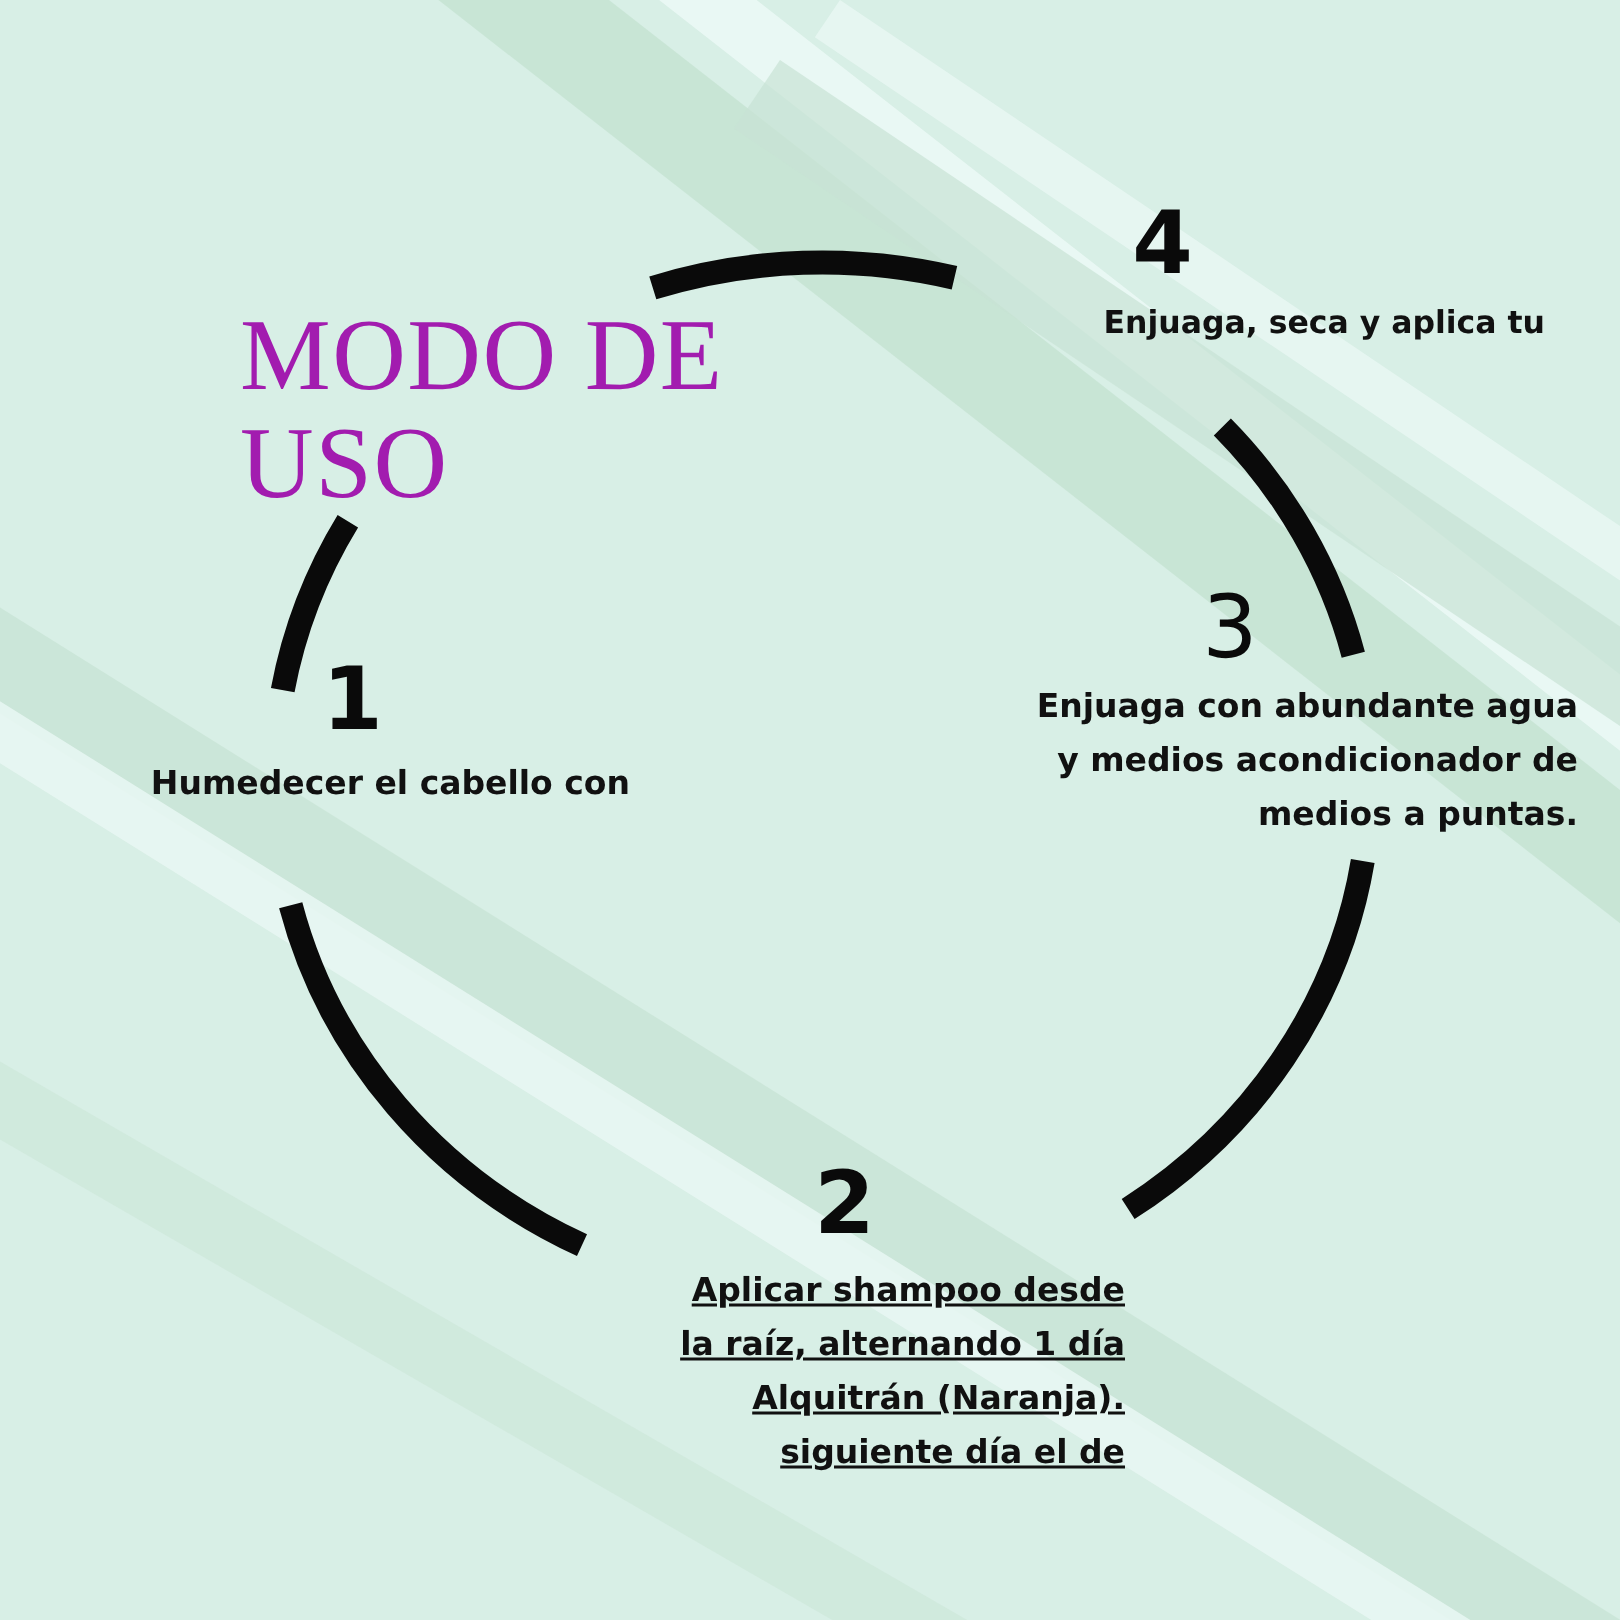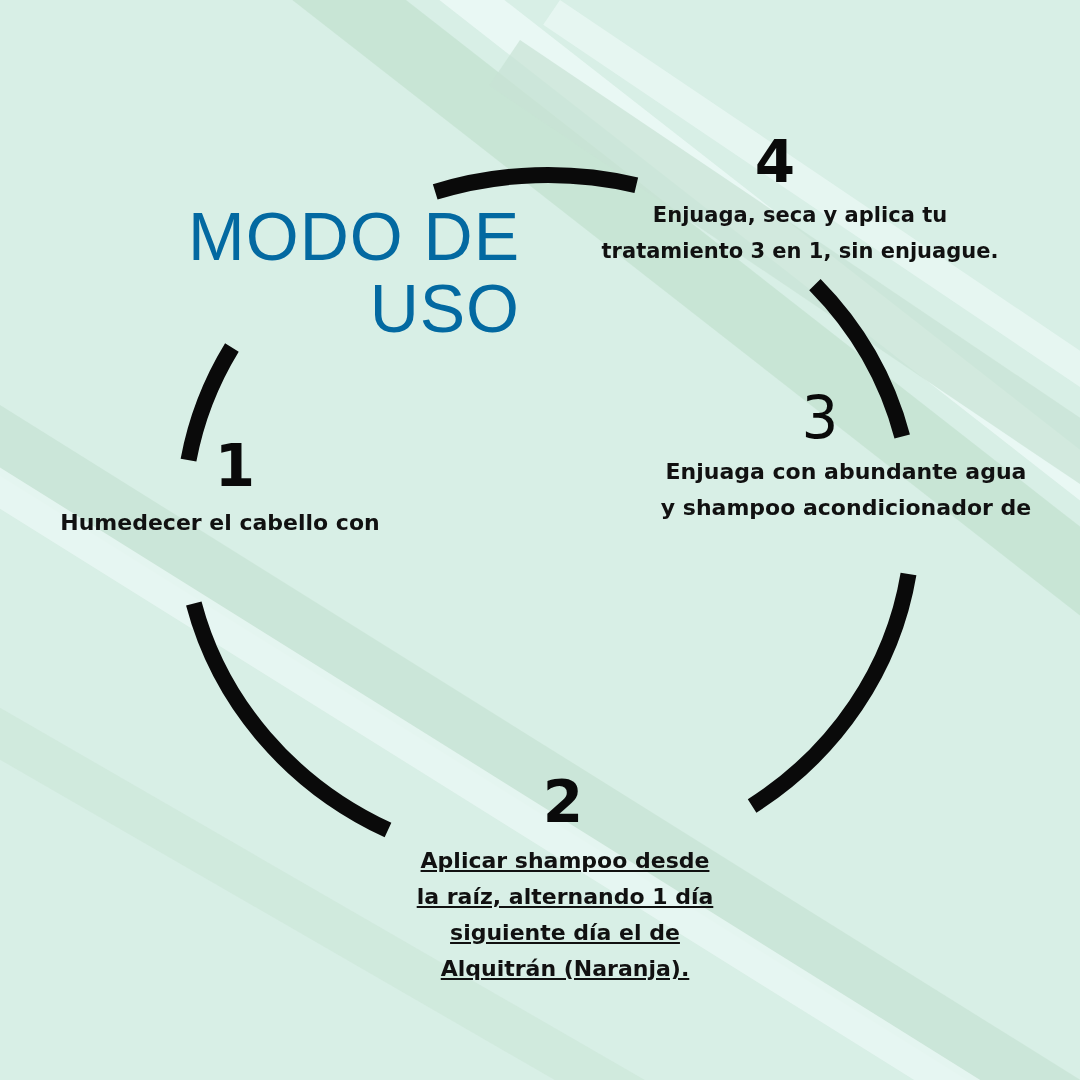--- a/index.html
+++ b/index.html
@@ -1,27 +1,27 @@
 <!DOCTYPE html>
 <html><head>
 <meta charset="utf-8">
 <style>
   html, body { margin: 0; padding: 0; }
   body { width: 1080px; height: 1080px; overflow: hidden; position: relative;
          background: #d8efe6; font-family: "DejaVu Sans", sans-serif; }
   .bg { position: absolute; inset: 0; overflow: hidden; }
   .streak { position: absolute; width: 2000px; transform-origin: 0 0; }
-  .title { position: absolute; left: 160px; top: 200px; width: 360px; text-align: right;
-           font-family: Liberation Sans, sans-serif; font-weight: 400; font-size: 68px;
-           line-height: 72px; color: #0369a1; letter-spacing: 1px; }
+  .title { position: absolute; left: 160px; top: 200px; width: 360px; text-align: left;
+           font-family: Liberation Serif, serif; font-weight: 400; font-size: 68px;
+           line-height: 72px; color: #a21caf; letter-spacing: 1px; }
   .title span { display: block; }
   .num { position: absolute; font-family: "DejaVu Sans", sans-serif; font-weight: 700;
          font-size: 58px; color: #0a0a0a; line-height: 60px; text-align: center; }
   .step-text { position: absolute; font-family: "DejaVu Sans", sans-serif; font-weight: 700;
-               color: #111; text-align: center; font-size: 22px; line-height: 36px; }
+               color: #111; text-align: right; font-size: 22px; line-height: 36px; }
   .step-text span { display: block; white-space: nowrap; }
   svg.ring { position: absolute; left: 0; top: 0; }
 </style>
 </head>
 <body>
 
 <div class="bg">
   <div class="streak" style="left:150px; top:-200px; height:70px; background:#c4e2d1; transform:rotate(38deg); opacity:.8;"></div>
   <div class="streak" style="left:210px; top:-230px; height:40px; background:#ebf8f5; transform:rotate(38deg); opacity:.9;"></div>
   <div class="streak" style="left:-40px; top:380px; height:60px; background:#c6e3d3; transform:rotate(32deg); opacity:.7;"></div>
@@ -46,27 +46,27 @@
 
 <div class="num" style="left:205px; top:436px; width:60px;">1</div>
 <div class="step-text" style="left:20px; top:505px; width:400px;">
   <span>Humedecer el cabello con</span>
 </div>
 
 <div class="num" style="left:533px; top:772px; width:60px;">2</div>
 <div class="step-text" style="left:380px; top:843px; width:370px;text-decoration:underline;">
   <span>Aplicar shampoo desde</span>
   <span>la raíz, alternando 1 día</span>
+  <span>Alquitrán (Naranja).</span>
   <span>siguiente día el de</span>
-  <span>Alquitrán (Naranja).</span>
 </div>
 
 <div class="num" style="left:790px; top:388px; width:60px; font-weight:400;">3</div>
 <div class="step-text" style="left:640px; top:454px; width:412px;">
   <span>Enjuaga con abundante agua</span>
-  <span>y shampoo acondicionador de</span>
+  <span>y medios acondicionador de</span>
+  <span>medios a puntas.</span>
 </div>
 
 <div class="num" style="left:745px; top:132px; width:60px;">4</div>
 <div class="step-text" style="left:570px; top:197px; width:460px; font-size:21px;">
   <span>Enjuaga, seca y aplica tu</span>
-  <span>tratamiento 3 en 1, sin enjuague.</span>
 </div>
 
 </body></html>

